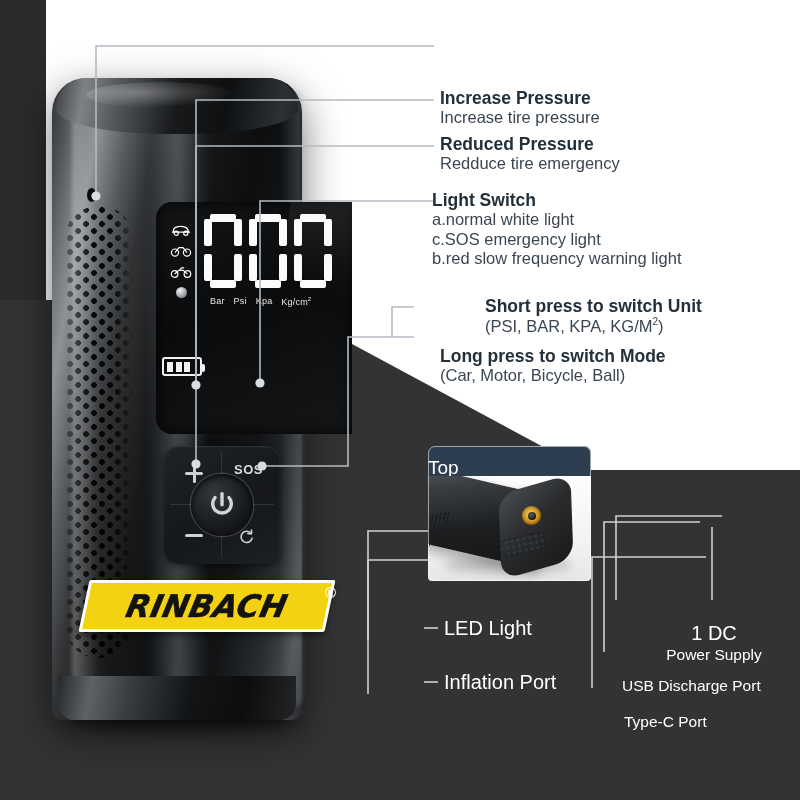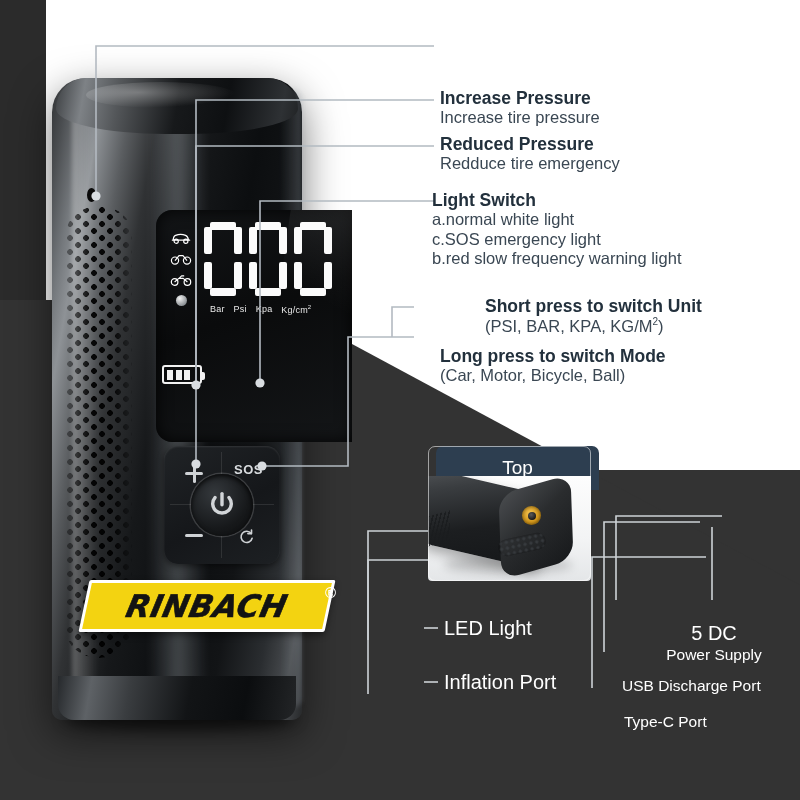--- a/index.html
+++ b/index.html
@@ -70,21 +70,21 @@
     background-size:16px 14px,16px 14px;
     background-position:0 0, 0 0;
     opacity:.92;
     -webkit-mask-image:linear-gradient(90deg, rgba(0,0,0,.35), #000 40%, #000 70%, rgba(0,0,0,.15));
             mask-image:linear-gradient(90deg, rgba(0,0,0,.35), #000 40%, #000 70%, rgba(0,0,0,.15));
   }
   .vent-dot-top{position:absolute;left:35px;top:110px;width:9px;height:14px;border-radius:50%;background:#0a0a0a;}
 
   
   .lcd{
-    position:absolute;left:104px;top:132px;width:196px;height:232px;
+    position:absolute;left:104px;top:124px;width:196px;height:232px;
     border-radius:16px 0 0 16px;
     background:linear-gradient(160deg,#131517 0%,#0a0b0c 45%,#141618 100%);
     box-shadow:inset 0 0 16px rgba(0,0,0,.9);
     overflow:hidden;
   }
   .lcd-sheen{position:absolute;right:-20px;top:-10px;width:90px;height:150px;
     background:linear-gradient(200deg, rgba(255,255,255,.10), rgba(255,255,255,0) 65%);transform:rotate(8deg);}
   .mode-icons{position:absolute;left:10px;top:22px;width:30px;display:flex;flex-direction:column;gap:9px;align-items:center;}
   .mode-icons svg{display:block;}
   .ball-dot{width:11px;height:11px;border-radius:50%;
@@ -151,23 +151,23 @@
 
   
   .callout-dark{position:absolute;color:#ffffff;}
   .cd-lg{font-size:20px;line-height:1.2;}
   .cd-md{font-size:15.5px;line-height:1.25;}
   .cd-center{text-align:center;}
 
   
   .card{position:absolute;width:163px;height:135px;}
   .card-head{
-    position:absolute;left:8px;top:0;width:163px;height:44px;border-radius:7px 7px 0 0;
+    position:absolute;left:0;top:0;width:163px;height:44px;border-radius:7px 7px 0 0;
     background:#2d3e50;color:#ffffff;font-size:19px;
-    display:flex;align-items:center;justify-content:center;
+    display:flex;align-items:center;
   }
   .card-body{
     position:absolute;left:0;top:30px;width:163px;height:105px;border-radius:0 0 4px 4px;
     background:linear-gradient(180deg,#fdfdfd 0%,#f2f3f4 62%,#e4e6e8 100%);
     overflow:hidden;
   }
   .card-outline{position:absolute;inset:0;border:1.5px solid rgba(255,255,255,.55);border-radius:7px;box-sizing:border-box;}
 
   
   .end-body{
@@ -406,20 +406,20 @@
       <div class="led-strip" style="left:70px;top:60px;"></div>
     </div>
     <div class="card-outline"></div>
   </div>
 
 
   <div class="callout-dark cd-lg" style="left:444px;top:616px;">LED Light</div>
   <div class="callout-dark cd-lg" style="left:444px;top:670px;">Inflation Port</div>
 
   <div class="callout-dark cd-center" style="left:652px;top:621px;width:124px;">
-    <div class="cd-lg">5 DC</div>
+    <div class="cd-lg">1 DC</div>
     <div class="cd-md">Power Supply</div>
   </div>
 
   <div class="callout-dark cd-md" style="left:622px;top:676px;">USB Discharge Port</div>
   <div class="callout-dark cd-md" style="left:624px;top:712px;">Type-C Port</div>
 
 </div>
 
 </body></html>

